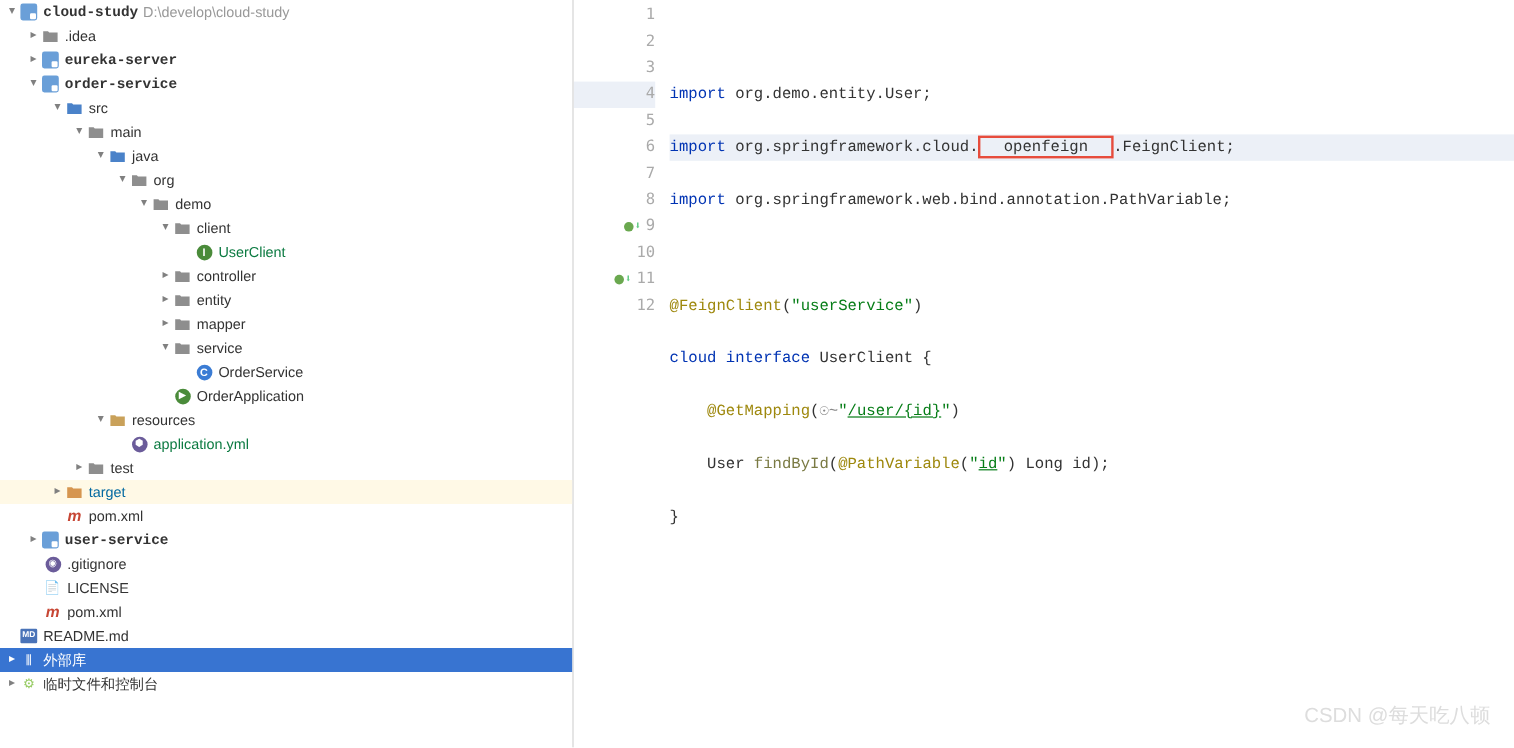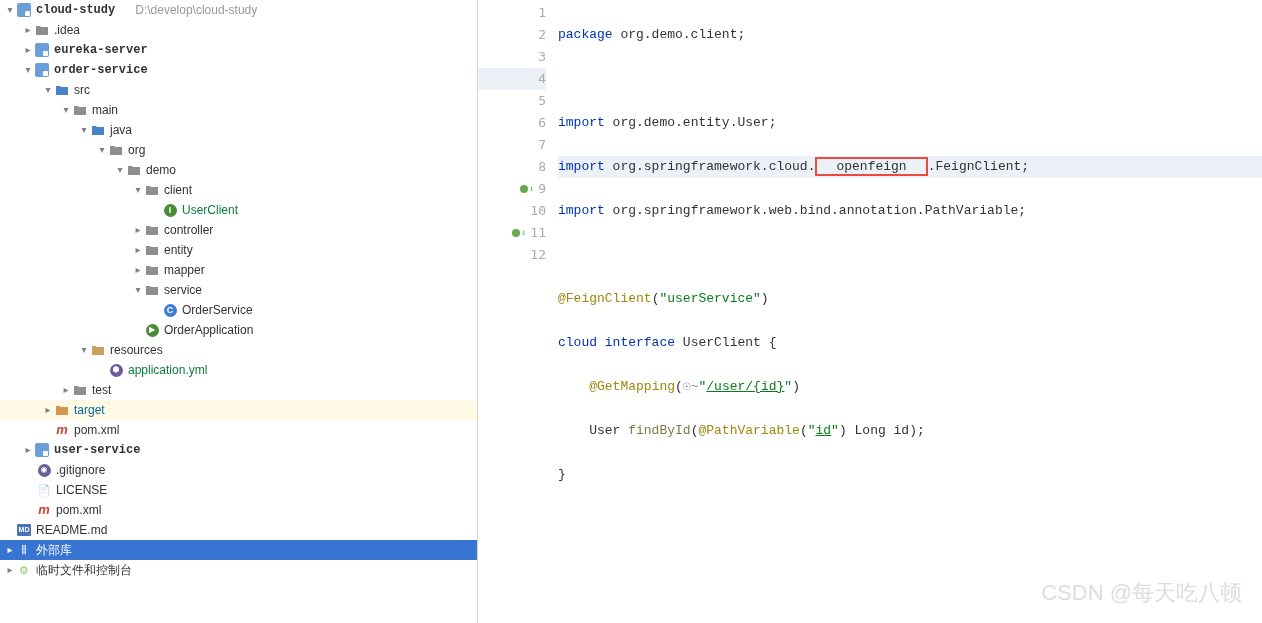--- a/index.html
+++ b/index.html
@@ -31,23 +31,23 @@
 .interface-icon { width: 13px; height: 13px; border-radius: 50%; background: #4a8b3a; color: #fff; font-size: 9px; font-weight: bold; display: inline-flex; align-items: center; justify-content: center; }
 .class-icon { width: 13px; height: 13px; border-radius: 50%; background: #3b7cd4; color: #fff; font-size: 9px; font-weight: bold; display: inline-flex; align-items: center; justify-content: center; }
 .yml-icon, .gitignore-icon { width: 13px; height: 13px; border-radius: 50%; background: #6b5c9a; color: #fff; font-size: 8px; display: inline-flex; align-items: center; justify-content: center; }
 .m-icon { color: #c74634; font-weight: bold; font-style: italic; font-size: 13px; }
 .md-icon { width: 14px; height: 12px; background: #4a73b8; color: #fff; font-size: 7px; font-weight: bold; display: inline-flex; align-items: center; justify-content: center; border-radius: 1px; }
 .txt-icon { color: #888; }
 .lib-icon { color: #fff; font-size: 12px; }
 .gear-icon { color: #9c6; font-size: 11px; }
 .run-icon { width: 13px; height: 13px; border-radius: 50%; background: #4a8b3a; color: #fff; font-size: 8px; display: inline-flex; align-items: center; justify-content: center; }
 .bold { font-weight: bold; font-family: Liberation Mono, monospace; }
-.path-text { color: #999; margin-left: 20px; font-weight: normal; }
+.path-text { color: #999; margin-left: 4px; font-weight: normal; }
 .highlight-box { border: 2px solid #e74c3c; padding: 0 19px; }
-.watermark { position: absolute; right: 20px; bottom: 15px; color: #ddd; font-size: 22px; font-weight: 300; pointer-events: none; }
+.watermark { position: absolute; right: 20px; bottom: 15px; color: #ddd; font-size: 17px; font-weight: 300; pointer-events: none; }
 .gutter-dot { width: 8px; height: 8px; border-radius: 50%; display: inline-block; }
 .gutter-dot.green { background: #6aa84f; }
 .gutter-arrow { color: #6c8; font-size: 9px;}
 svg.folder-svg { width: 14px; height: 12px; }
 </style>
 </head>
 <body>
 
 <div class="sidebar">
   <div class="tree-row" style="padding-left:4px">
@@ -306,21 +306,20 @@
           <span class="gutter-dot green"></span>
           <span class="gutter-arrow">⬇</span>
         </span>
         <span>11</span>
       </div>
     <div class="gutter-line">
         <span>12</span>
       </div>
   </div>
   <div class="code">
-<div class="code-line"><span class="kw">package</span><span> org.demo.client;</span></div>
 <div class="code-line"></div>
 <div class="code-line"><span class="kw">import</span><span> org.demo.entity.User;</span></div>
 <div class="code-line line-4"><span class="kw">import</span><span> org.springframework.cloud.</span><span class="highlight-box">openfeign</span><span>.FeignClient;</span></div>
 <div class="code-line"><span class="kw">import</span><span> org.springframework.web.bind.annotation.PathVariable;</span></div>
 <div class="code-line"></div>
 <div class="code-line"><span class="ann">@FeignClient</span><span>(</span><span class="str">"userService"</span><span>)</span></div>
 <div class="code-line"><span class="kw">cloud interface </span><span>UserClient</span><span> {</span></div>
 <div class="code-line"><span>    </span><span class="ann">@GetMapping</span><span>(</span><span style="color:#888">☉~</span><span class="str">"</span><span class="str underline">/user/{id}</span><span class="str">"</span><span>)</span></div>
 <div class="code-line"><span>    User </span><span class="cls">findById</span><span>(</span><span class="ann">@PathVariable</span><span>(</span><span class="str">"</span><span class="str underline">id</span><span class="str">"</span><span>) Long id);</span></div>
 <div class="code-line"><span>}</span></div>

